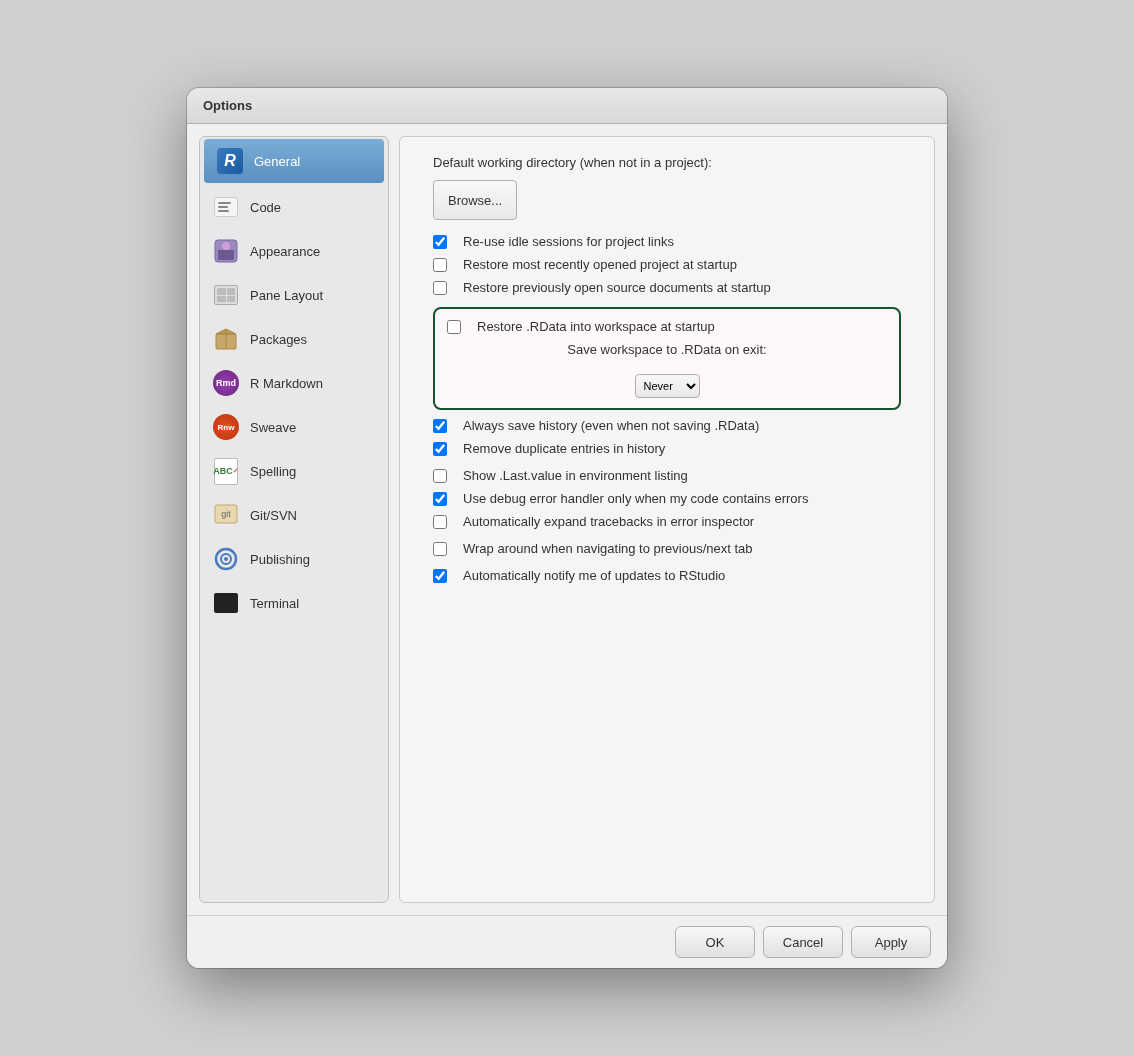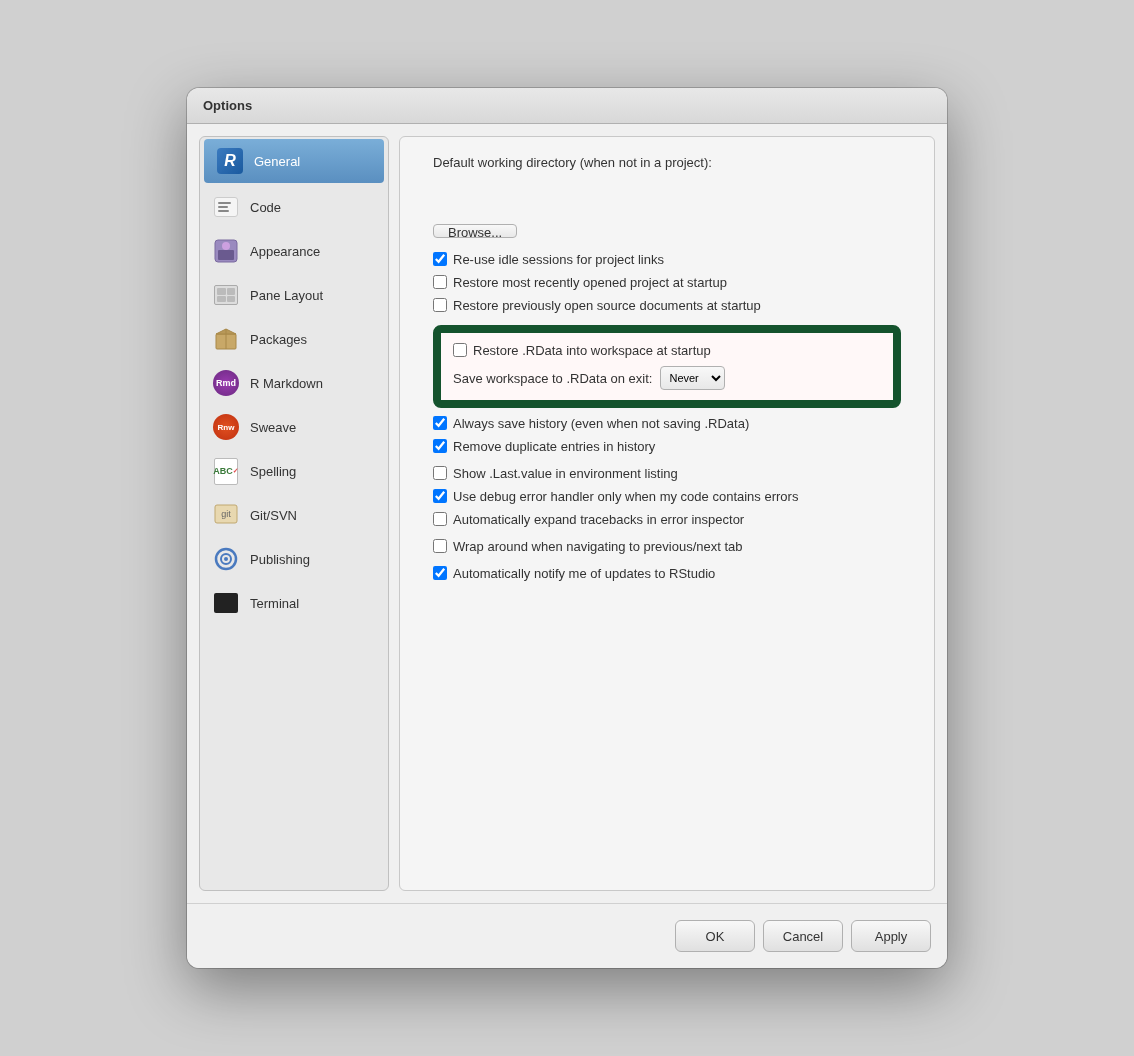--- a/index.html
+++ b/index.html
@@ -192,74 +192,75 @@
       flex: 1;
       height: 26px;
       border: 1px solid #b0b0b0;
       border-radius: 4px;
       padding: 0 8px;
       font-size: 13px;
       background: white;
       color: #333;
     }
     .browse-button {
-      height: 14px;
+      height: 40px;
       padding: 0 14px;
       border: 1px solid #b0b0b0;
       border-radius: 4px;
       background: linear-gradient(to bottom, #f8f8f8, #e8e8e8);
       font-size: 13px;
       cursor: pointer;
       color: #333;
       white-space: nowrap;
-      margin-top: 44px;
     }
     .checkbox-row {
       display: flex;
-      gap: 6px;
+      align-items: center;
+      gap: 16px;
       margin-bottom: 8px;
       font-size: 13px;
       color: #333;
     }
     .checkbox-row input[type="checkbox"] {
       width: 14px;
       height: 14px;
       margin: 0;
       cursor: pointer;
     }
     .highlighted-section {
-      border: 8px solid #14532d;
+      border: 2px solid #14532d;
       border-radius: 8px;
       padding: 10px 12px;
       margin: 4px 0 8px 0;
       background: #fff8f8;
     }
     .save-row {
       display: flex;
       align-items: center;
-      gap: 8px;
+      gap: 17px;
       margin-top: 8px;
       font-size: 13px;
       color: #333;
+      flex-direction: column;
     }
     .save-select {
       height: 24px;
       border: 1px solid #b0b0b0;
       border-radius: 4px;
       background: linear-gradient(to bottom, #f8f8f8, #e8e8e8);
       font-size: 11px;
       padding: 0 4px;
       cursor: pointer;
     }
     .spacer { height: 4px; }
     .dialog-footer {
       display: flex;
       justify-content: flex-end;
       gap: 8px;
-      padding: 16px 16px;
+      padding: 10px 16px;
       border-top: 1px solid #d0d0d0;
       background: #f0f0f0;
       border-radius: 0 0 12px 12px;
     }
     .footer-button {
       height: 32px;
       min-width: 80px;
       padding: 0 18px;
       border: 1px solid #b0b0b0;
       border-radius: 6px;

